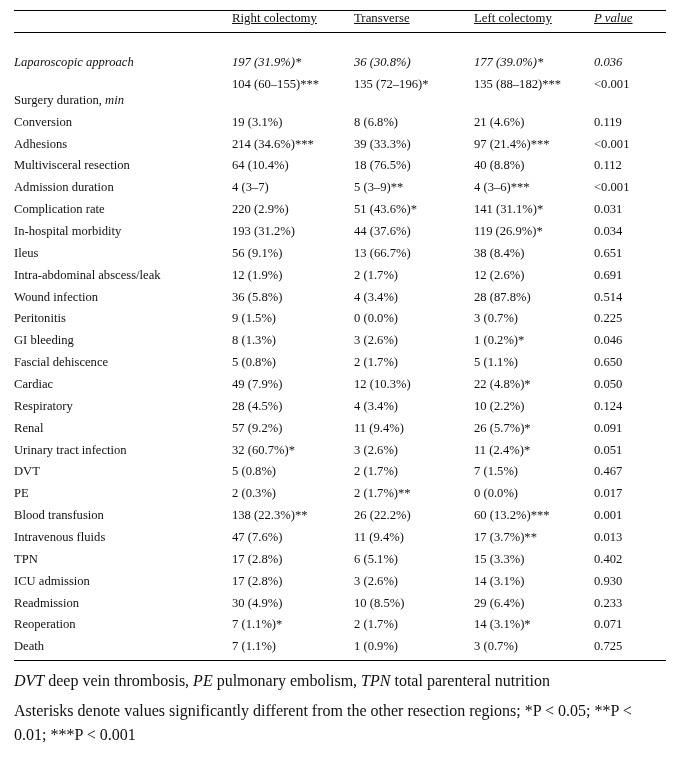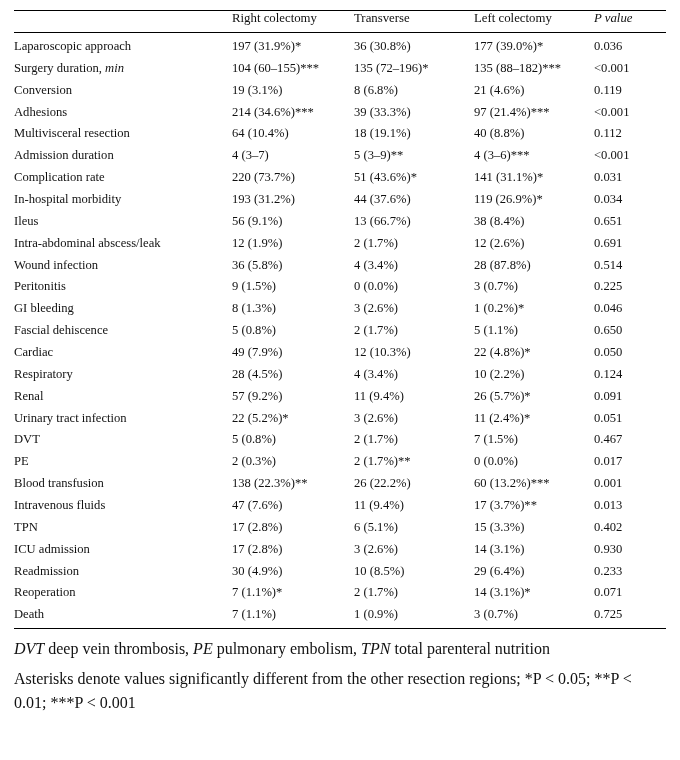--- a/index.html
+++ b/index.html
@@ -37,35 +37,37 @@
   thead th {
     font-weight: normal;
     text-align: left;
     vertical-align: bottom;
     padding: 0 4px 6px 0;
     font-size: 12.8px;
   }
   thead th.pval { font-style: italic; }
   thead tr {
     border-bottom: 1.2px solid #000;
+    text-decoration: underline;
   }
   thead tr.toprule {
     border-top: 1.2px solid #000;
   }
   tbody td {
     padding: 3.5px 4px 3.5px 0;
     vertical-align: top;
     line-height: 1.18;
   }
   tbody td.label { padding-left: 0; }
-  tbody tr:first-child td { padding-top: 6px; }
+  tbody tr:first-child td { padding-top: 22px; font-style: italic; }
   tbody tr:last-child td { padding-bottom: 6px; }
   .ital { font-style: italic; }
   .indent-wrap {
     display: block;
+    margin-top: 16px;
   }
   .indent-wrap .l2 {
     display: block;
     padding-left: 14px;
   }
   .bottomline {
     border-top: 1.2px solid #000;
     margin-top: 0px;
   }
   .footnotes {
@@ -128,34 +130,34 @@
         <tr>
           <td class="label">Adhesions</td>
           <td>214 (34.6%)***</td>
           <td>39 (33.3%)</td>
           <td>97 (21.4%)***</td>
           <td>&lt;0.001</td>
         </tr>
         <tr>
           <td class="label">Multivisceral resection</td>
           <td>64 (10.4%)</td>
-          <td>18 (19.1%)</td>
+          <td>18 (76.5%)</td>
           <td>40 (8.8%)</td>
           <td>0.112</td>
         </tr>
         <tr>
           <td class="label">Admission duration</td>
           <td>4 (3–7)</td>
           <td>5 (3–9)**</td>
           <td>4 (3–6)***</td>
           <td>&lt;0.001</td>
         </tr>
         <tr>
           <td class="label">Complication rate</td>
-          <td>220 (73.7%)</td>
+          <td>220 (2.9%)</td>
           <td>51 (43.6%)*</td>
           <td>141 (31.1%)*</td>
           <td>0.031</td>
         </tr>
         <tr>
           <td class="label">In-hospital morbidity</td>
           <td>193 (31.2%)</td>
           <td>44 (37.6%)</td>
           <td>119 (26.9%)*</td>
           <td>0.034</td>
@@ -218,21 +220,21 @@
         </tr>
         <tr>
           <td class="label">Renal</td>
           <td>57 (9.2%)</td>
           <td>11 (9.4%)</td>
           <td>26 (5.7%)*</td>
           <td>0.091</td>
         </tr>
         <tr>
           <td class="label">Urinary tract infection</td>
-          <td>22 (5.2%)*</td>
+          <td>32 (60.7%)*</td>
           <td>3 (2.6%)</td>
           <td>11 (2.4%)*</td>
           <td>0.051</td>
         </tr>
         <tr>
           <td class="label">DVT</td>
           <td>5 (0.8%)</td>
           <td>2 (1.7%)</td>
           <td>7 (1.5%)</td>
           <td>0.467</td>

